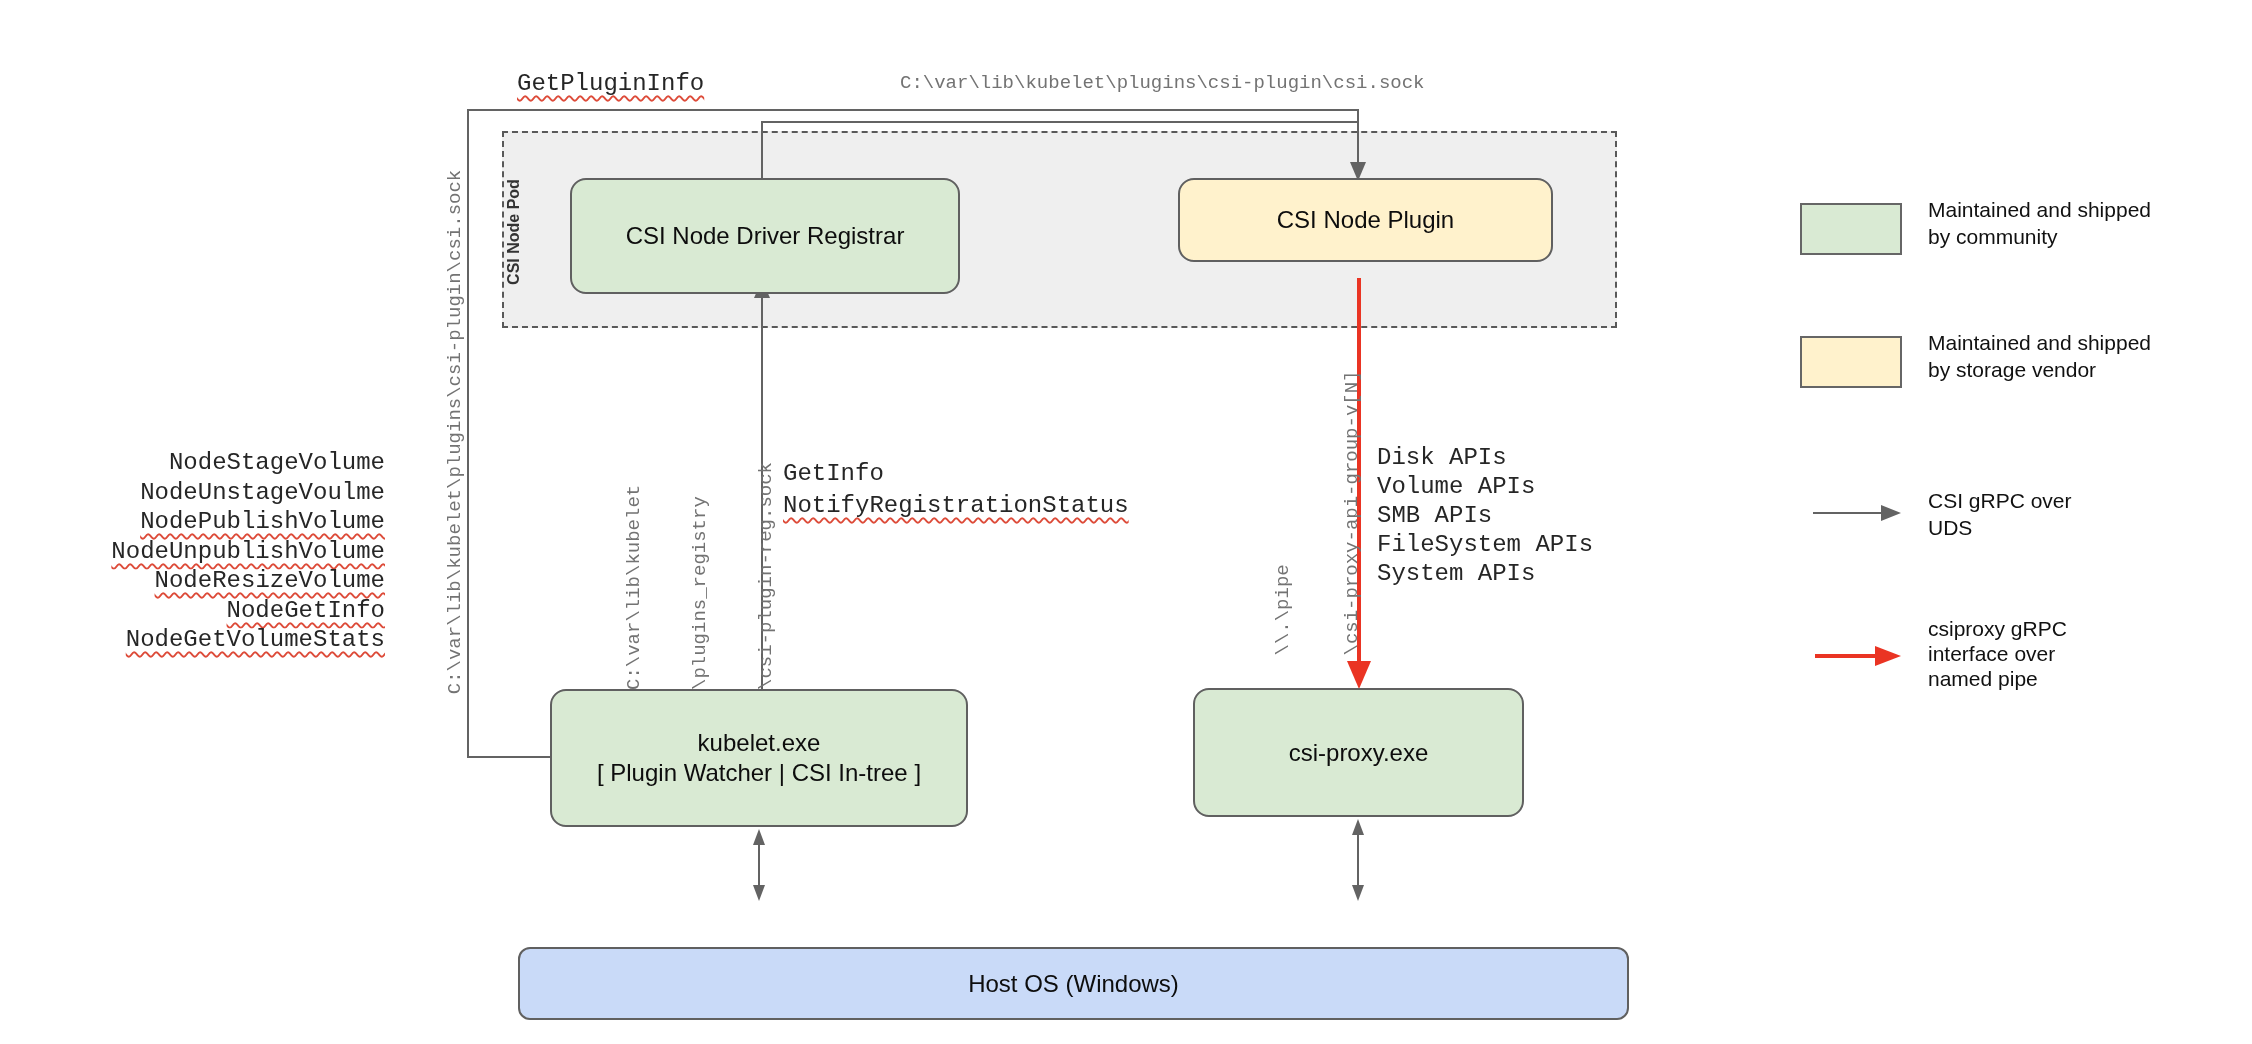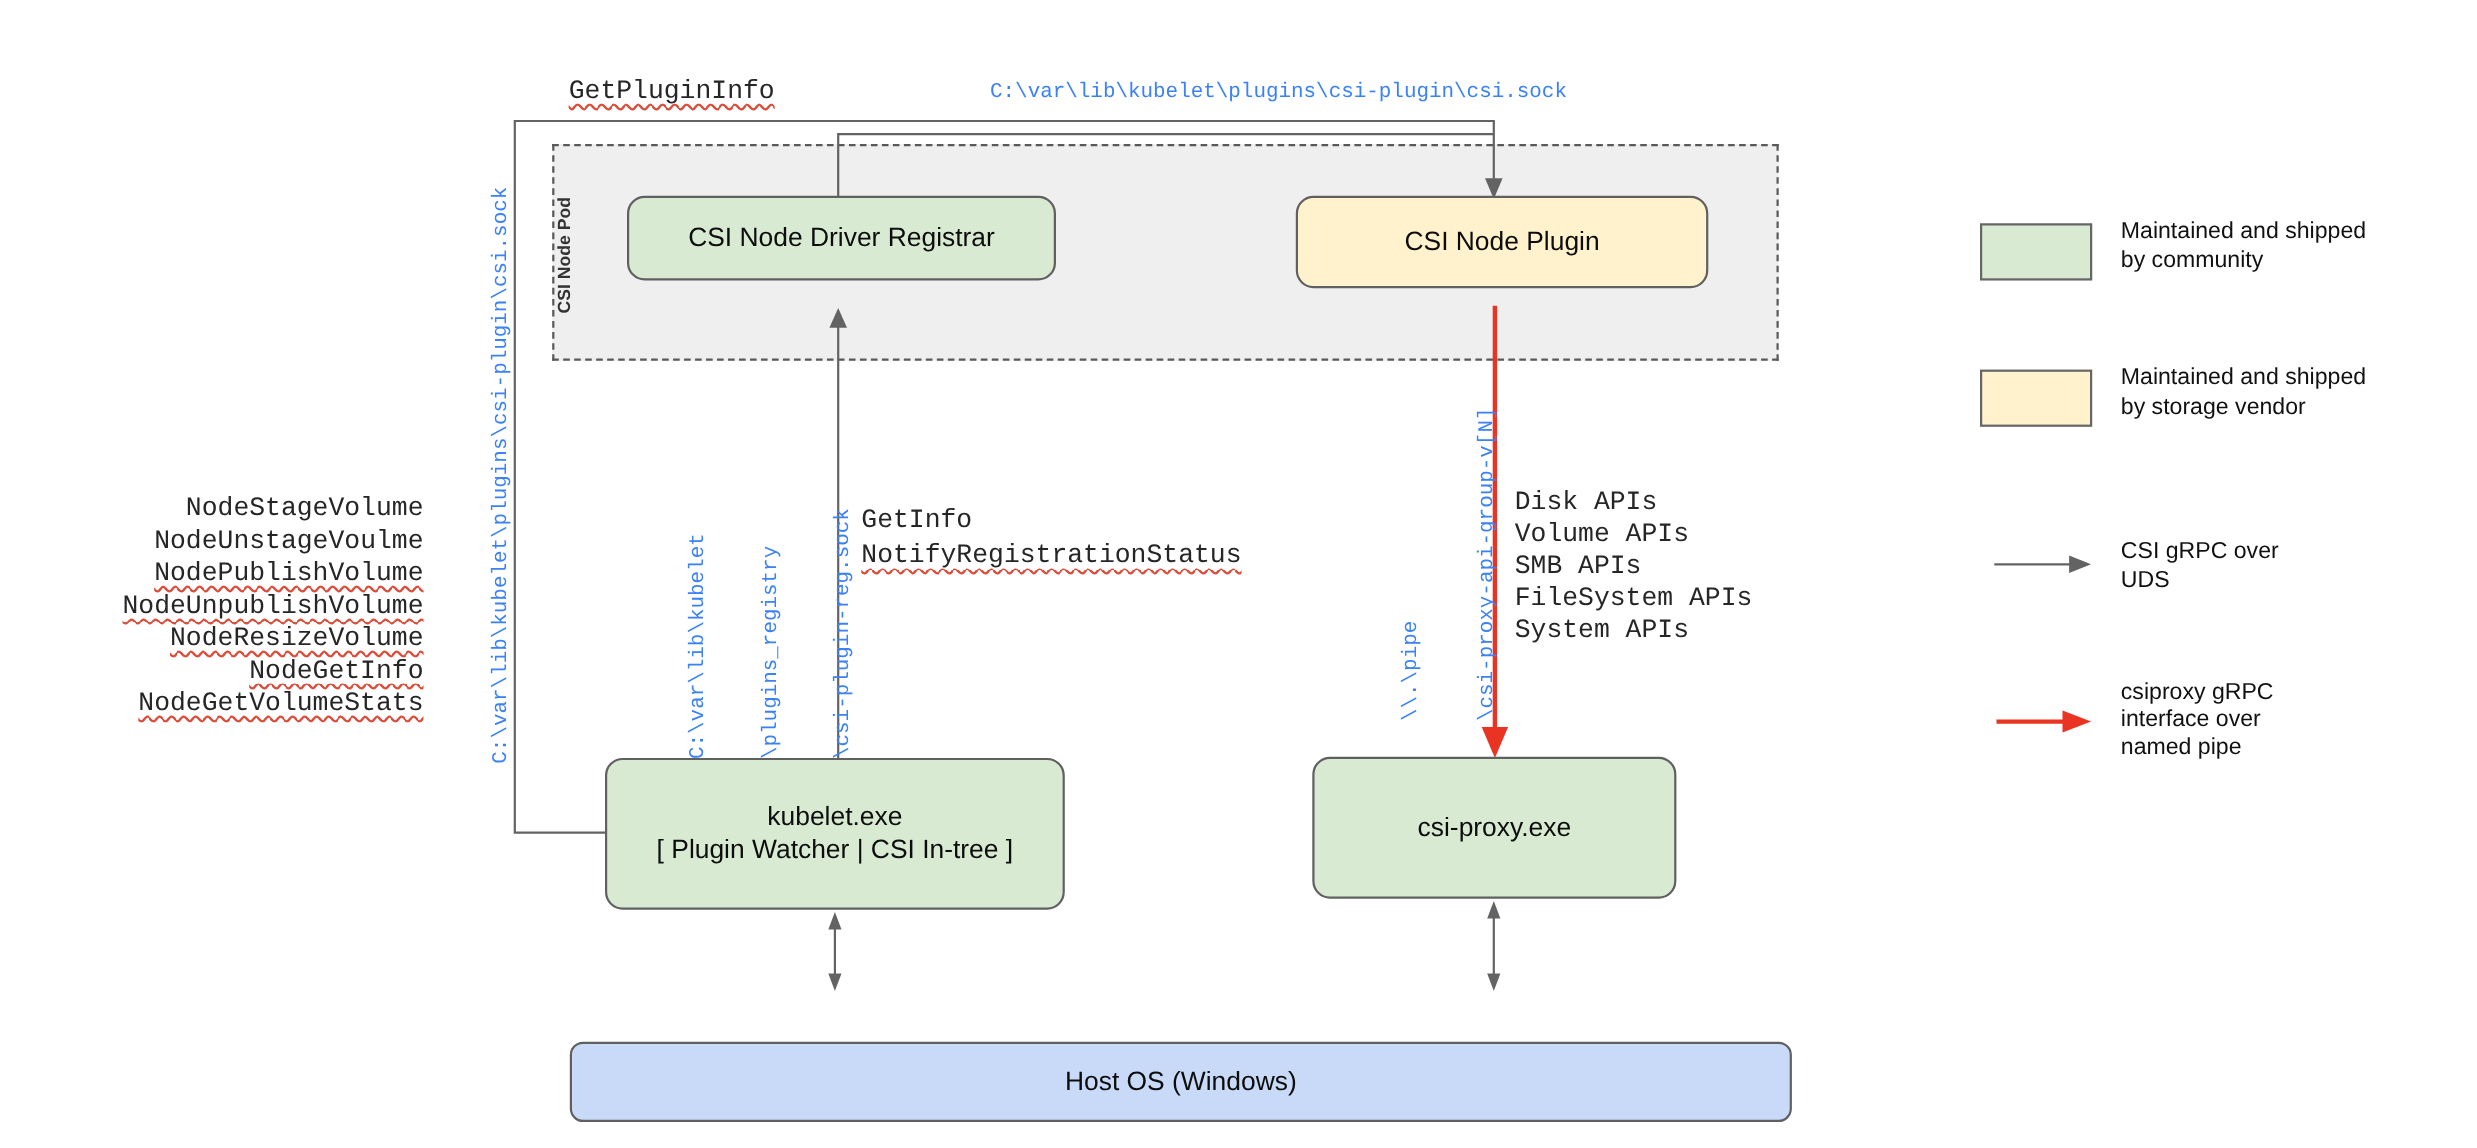--- a/index.html
+++ b/index.html
@@ -12,21 +12,21 @@
             display:flex;align-items:center;justify-content:center;}
   .podlabel span{transform:rotate(-90deg);white-space:nowrap;font-weight:bold;font-size:16px;color:#333;}
   .node{position:absolute;z-index:4;box-sizing:border-box;border:2px solid #606060;border-radius:16px;
         display:flex;flex-direction:column;align-items:center;justify-content:center;
         font-size:24px;color:#0d0d0d;text-align:center;line-height:30px;}
   .green{background:#d9ead3;}
   .yellow{background:#fff2cc;}
   .blue{background:#c9daf8;border-radius:12px;margin-top:44px;}
   .mono{font-family:"Liberation Mono","DejaVu Sans Mono",monospace;}
   .mono-lg{font-size:24px;color:#262626;}
-  .mono-sm{font-size:19px;color:#3b82f6;}
+  .mono-sm{font-size:19px;color:#737373;}
   .sq{text-decoration-line:underline;text-decoration-style:wavy;
       text-decoration-color:#dd4b39;text-decoration-thickness:2px;text-underline-offset:5px;}
   .abs{position:absolute;z-index:3;}
   .vrot{display:flex;align-items:center;justify-content:center;}
   .vrot .inner{transform:rotate(-90deg);white-space:pre;text-align:left;}
   .methods{right:1867px;top:448px;text-align:right;line-height:29.5px;white-space:nowrap;}
   .apis{left:1377px;top:443px;line-height:29px;white-space:nowrap;}
   .reg{left:783px;top:458px;line-height:32px;white-space:nowrap;}
   .legend-text{font-size:21px;line-height:27px;color:#111;white-space:nowrap;}
   .swatch{position:absolute;width:102px;height:52px;border:2px solid #666;box-sizing:border-box;z-index:3;}
@@ -64,21 +64,21 @@
 
     <polyline points="1813,513 1883,513" fill="none" stroke="#636363" stroke-width="2"></polyline>
     <polygon points="1901,513 1881,505 1881,521" fill="#636363"></polygon>
     <polyline points="1815,656 1877,656" fill="none" stroke="#ea3423" stroke-width="4"></polyline>
     <polygon points="1901,656 1875,646 1875,666" fill="#ea3423"></polygon>
   </svg>
 
   <div class="abs mono mono-lg sq" style="left:517px;top:70px;">GetPluginInfo</div>
   <div class="abs mono mono-sm" style="left:900px;top:72px;">C:\var\lib\kubelet\plugins\csi-plugin\csi.sock</div>
 
-  <div class="node green" style="left:570px;top:178px;width:390px;height:77px;text-align:center;">
+  <div class="node green" style="left:570px;top:178px;width:390px;height:116px;text-align:center;">
     <div>CSI Node Driver Registrar</div>
   </div>
   <div class="node yellow" style="left:1178px;top:178px;width:375px;height:84px;">
     <div>CSI Node Plugin</div>
   </div>
 
   <div class="node green" style="left:550px;top:689px;width:418px;height:138px;">
     <div>kubelet.exe</div>
     <div>[ Plugin Watcher | CSI In-tree ]</div>
   </div>

